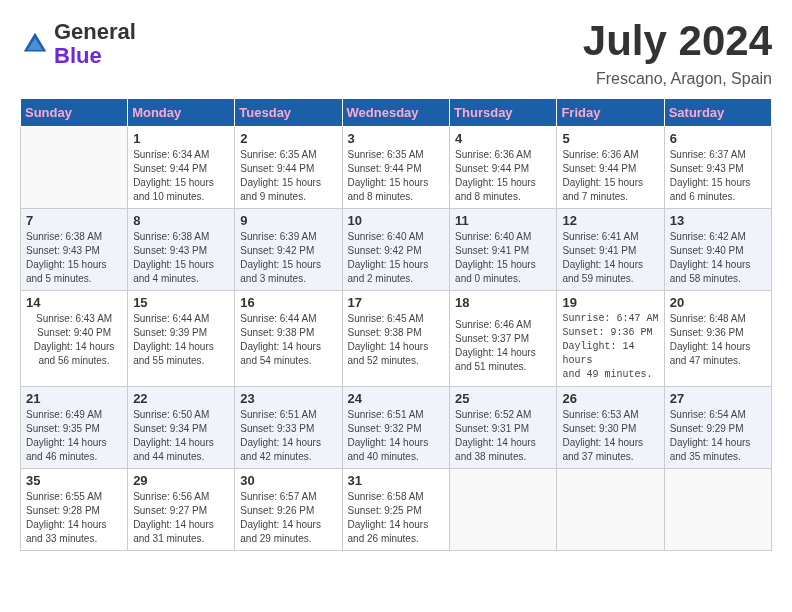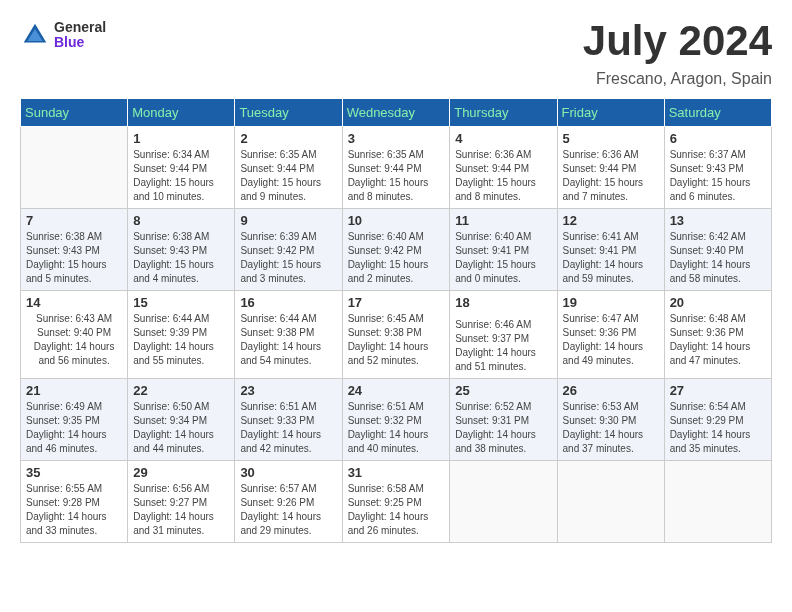--- a/index.html
+++ b/index.html
@@ -17,21 +17,21 @@
       margin-bottom: 10px;
     }
     .logo {
       display: flex;
       align-items: center;
       gap: 4px;
     }
     .logo-text {
       display: flex;
       flex-direction: column;
-      font-size: 14px;
+      font-size: 22px;
       font-weight: bold;
       line-height: 1.1;
     }
     .logo-general { color: #333; }
     .logo-blue { color: #6d28d9; }
     .logo-icon {
       width: 30px;
       height: 30px;
     }
     .title-area {
@@ -48,25 +48,25 @@
       color: #555;
       margin-top: 8px;
     }
     .calendar {
       width: 100%;
       border-collapse: collapse;
       font-size: 11px;
     }
     .calendar th {
       background-color: #1a5fa8;
-      color: #86efac;
+      color: #f9a8d4;
       padding: 6px 4px;
       text-align: left;
       font-size: 13px;
-      font-weight: normal;
+      font-weight: bold;
       border: 1px solid #fff;
     }
     .calendar td {
       border: 1px solid #ccc;
       vertical-align: top;
       padding: 4px 5px;
       width: 108px;
       min-height: 80px;
     }
     .day-number {
@@ -248,21 +248,21 @@
         </td>
         <td>
           <span class="day-number">18</span>
           <div class="day-info" style="white-space: pre-line; margin-top: 8px;">Sunrise: 6:46 AM
 Sunset: 9:37 PM
 Daylight: 14 hours
 and 51 minutes.</div>
         </td>
         <td>
           <span class="day-number">19</span>
-          <div class="day-info" style="white-space: pre-line;">Sunrise: 6:47 AM
+          <div class="day-info" style="white-space: pre-line; font-family: Liberation Mono, monospace;">Sunrise: 6:47 AM
 Sunset: 9:36 PM
 Daylight: 14 hours
 and 49 minutes.</div>
         </td>
         <td>
           <span class="day-number">20</span>
           <div class="day-info" style="white-space: pre-line;">Sunrise: 6:48 AM
 Sunset: 9:36 PM
 Daylight: 14 hours
 and 47 minutes.</div>

